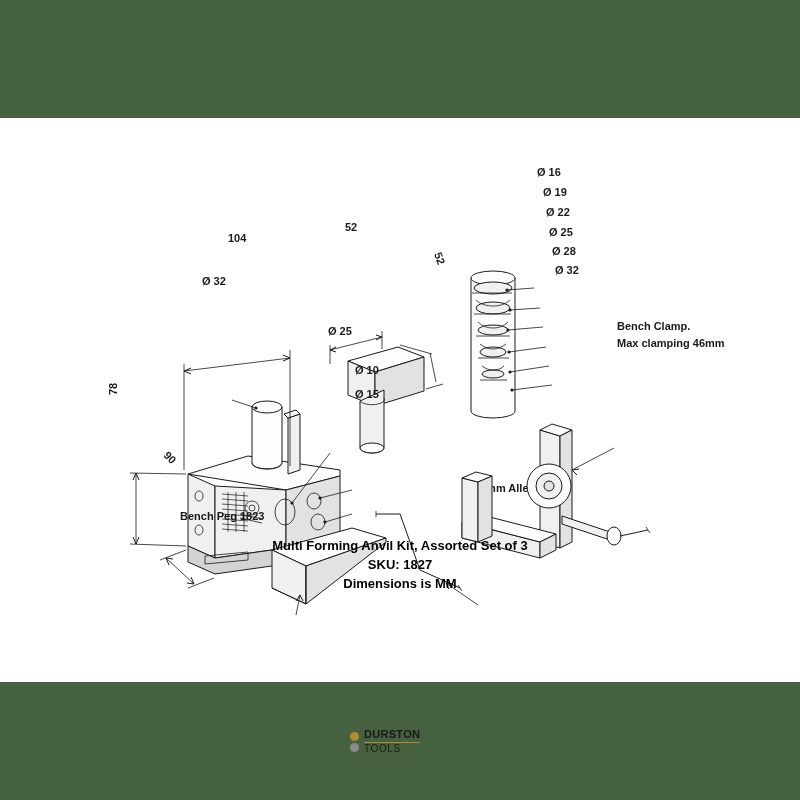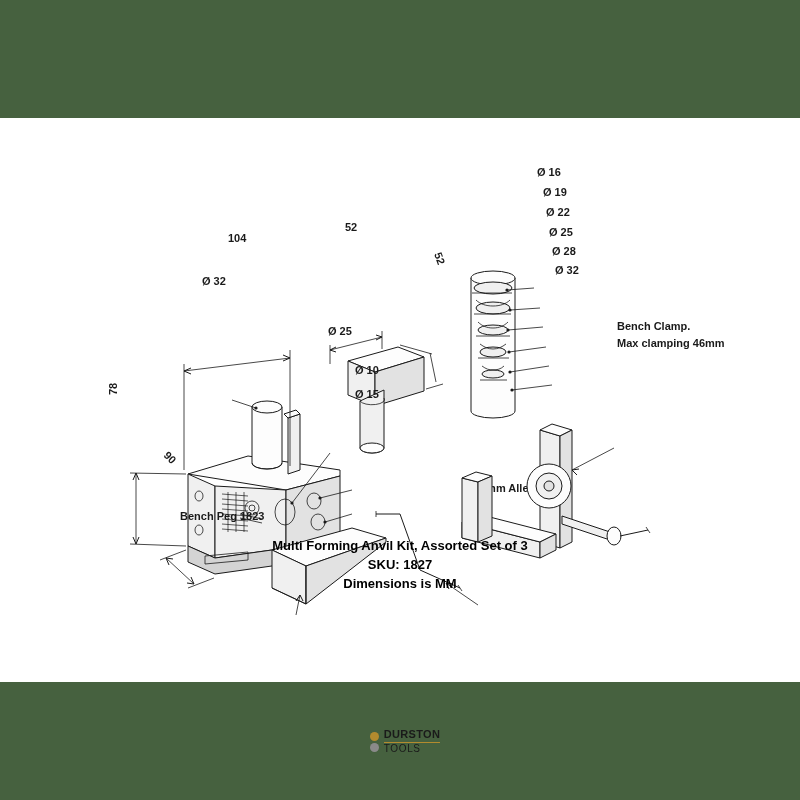--- a/index.html
+++ b/index.html
@@ -74,21 +74,20 @@
 
   .logo-wrap {
     position: absolute;
     left: 350px;
     top: 610px;
     width: 110px;
     height: 28px;
     display: flex;
     align-items: center;
     gap: 5px;
-    justify-content: center;
   }
   .logo-dots {
     display: flex;
     flex-direction: column;
     gap: 2px;
   }
   .logo-dot {
     width: 9px;
     height: 9px;
     border-radius: 50%;

